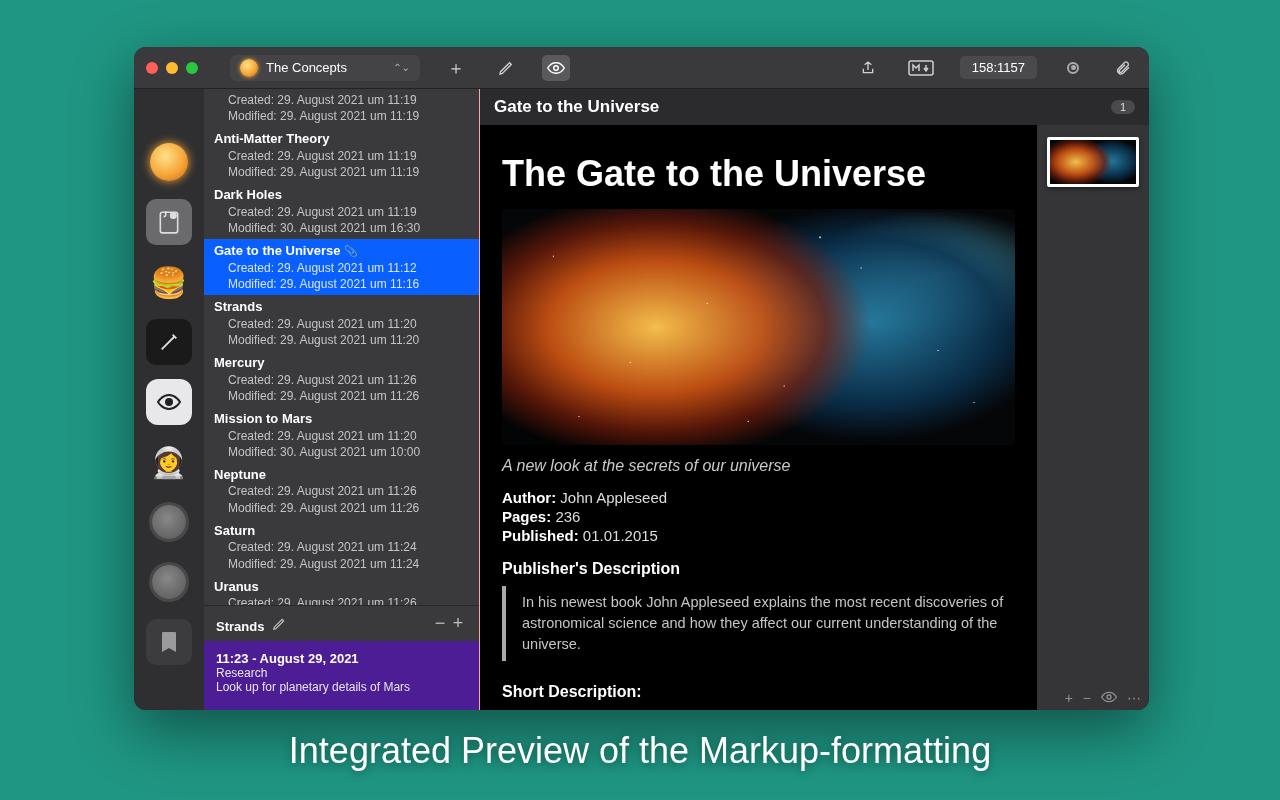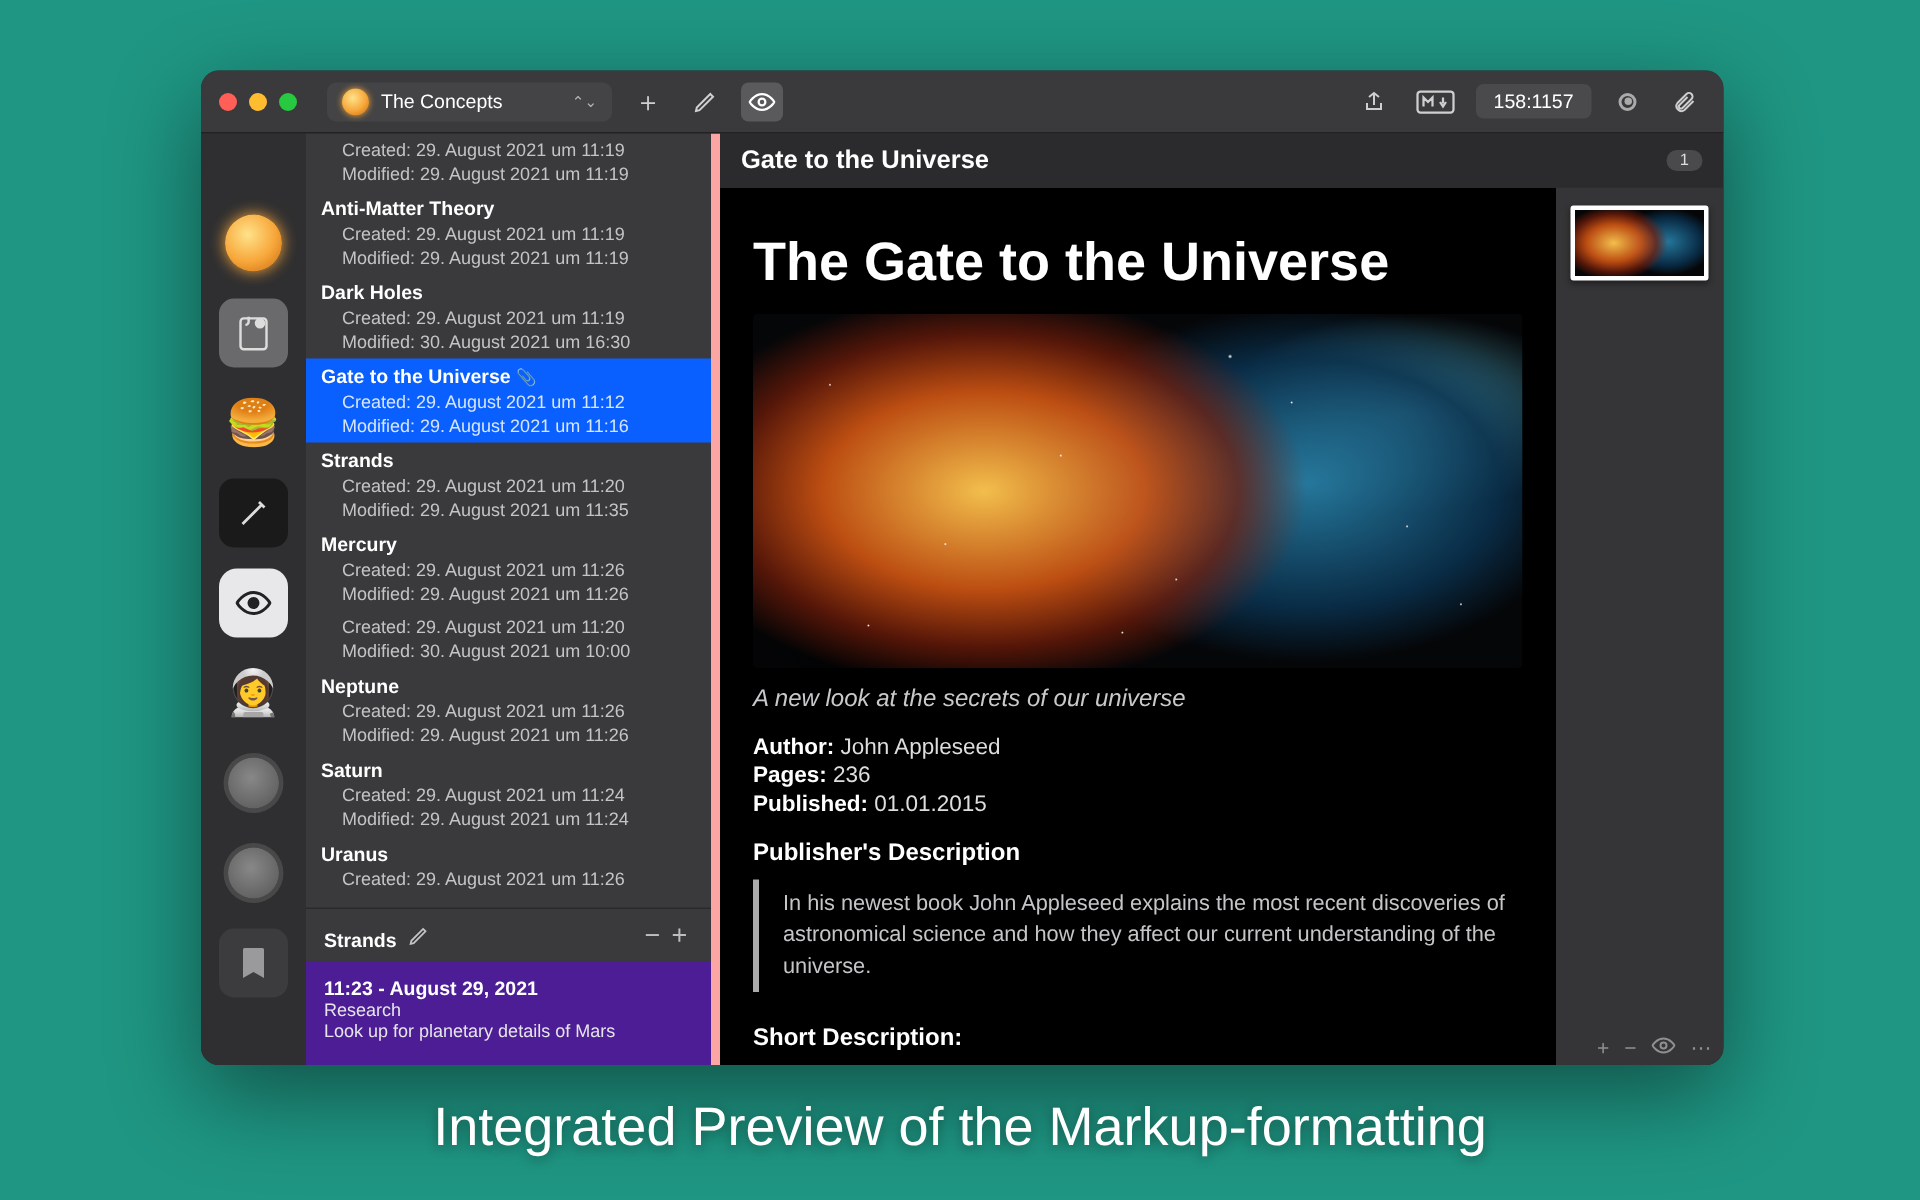--- a/index.html
+++ b/index.html
@@ -21,21 +21,21 @@
     flex-direction: column;
     overflow: hidden;
   }
   
   .titlebar {
     height: 42px;
     background: #3a3a3c;
     display: flex;
     align-items: center;
     padding: 0 12px;
-    gap: 10px;
+    gap: 22px;
     border-bottom: 1px solid #222;
   }
   .traffic { display: flex; gap: 8px; margin-right: 10px; }
   .dot { width: 12px; height: 12px; border-radius: 6px; }
   .dot.close { background: #ff5f57; }
   .dot.min { background: #febc2e; }
   .dot.max { background: #28c840; }
   .title-sun {
     width: 18px; height: 18px; border-radius: 9px;
     background: radial-gradient(circle at 40% 35%, #ffe28a, #f7a639 55%, #c46a12);
@@ -109,21 +109,21 @@
     width:34px;height:34px;border-radius:17px;
     background: radial-gradient(circle at 45% 40%, #888, #555);
     box-shadow: 0 0 0 3px rgba(120,120,120,.35);
   }
   .ib.book { background:#3c3c3e; }
 
   .list {
     width: 276px;
     background: #3a3a3c;
     display:flex; flex-direction:column;
-    border-right:6px solid #fca5a5;
+    border-right:1px solid #fca5a5;
   }
   .list-scroll { flex:1; overflow-y:auto; }
   .entry { padding: 3px 10px 3px 10px; color:#dedede; font-size:12px; line-height:1.35; cursor:pointer; }
   .entry .ename { font-weight:700; color:#fff; font-size:13px; }
   .entry .meta { margin-left: 14px; color:#c4c4c6; font-size:12px; }
   .entry.sel { background:#0a5fff; }
   .entry.sel .ename, .entry.sel .meta { color:#fff; }
   .entry.sel .meta { color:#d6e6ff; }
   .clip { font-size:11px; opacity:.85; margin-left:4px; }
 
@@ -362,28 +362,29 @@
             <div class="meta">Modified: 30. August 2021 um 16:30</div>
           </div>
           <div class="entry sel">
             <div class="ename">Gate to the Universe<span class="clip">📎</span></div>
             <div class="meta">Created: 29. August 2021 um 11:12</div>
             <div class="meta">Modified: 29. August 2021 um 11:16</div>
           </div>
           <div class="entry">
             <div class="ename">Strands</div>
             <div class="meta">Created: 29. August 2021 um 11:20</div>
-            <div class="meta">Modified: 29. August 2021 um 11:35</div>
+            <div class="meta">Modified: 29. August 2021 um 11:20</div>
           </div>
           <div class="entry">
             <div class="ename">Mercury</div>
             <div class="meta">Created: 29. August 2021 um 11:26</div>
             <div class="meta">Modified: 29. August 2021 um 11:26</div>
           </div>
           <div class="entry">
+            <div class="ename">Mission to Mars</div>
             <div class="meta">Created: 29. August 2021 um 11:20</div>
             <div class="meta">Modified: 30. August 2021 um 10:00</div>
           </div>
           <div class="entry">
             <div class="ename">Neptune</div>
             <div class="meta">Created: 29. August 2021 um 11:26</div>
             <div class="meta">Modified: 29. August 2021 um 11:26</div>
           </div>
           <div class="entry">
             <div class="ename">Saturn</div>

